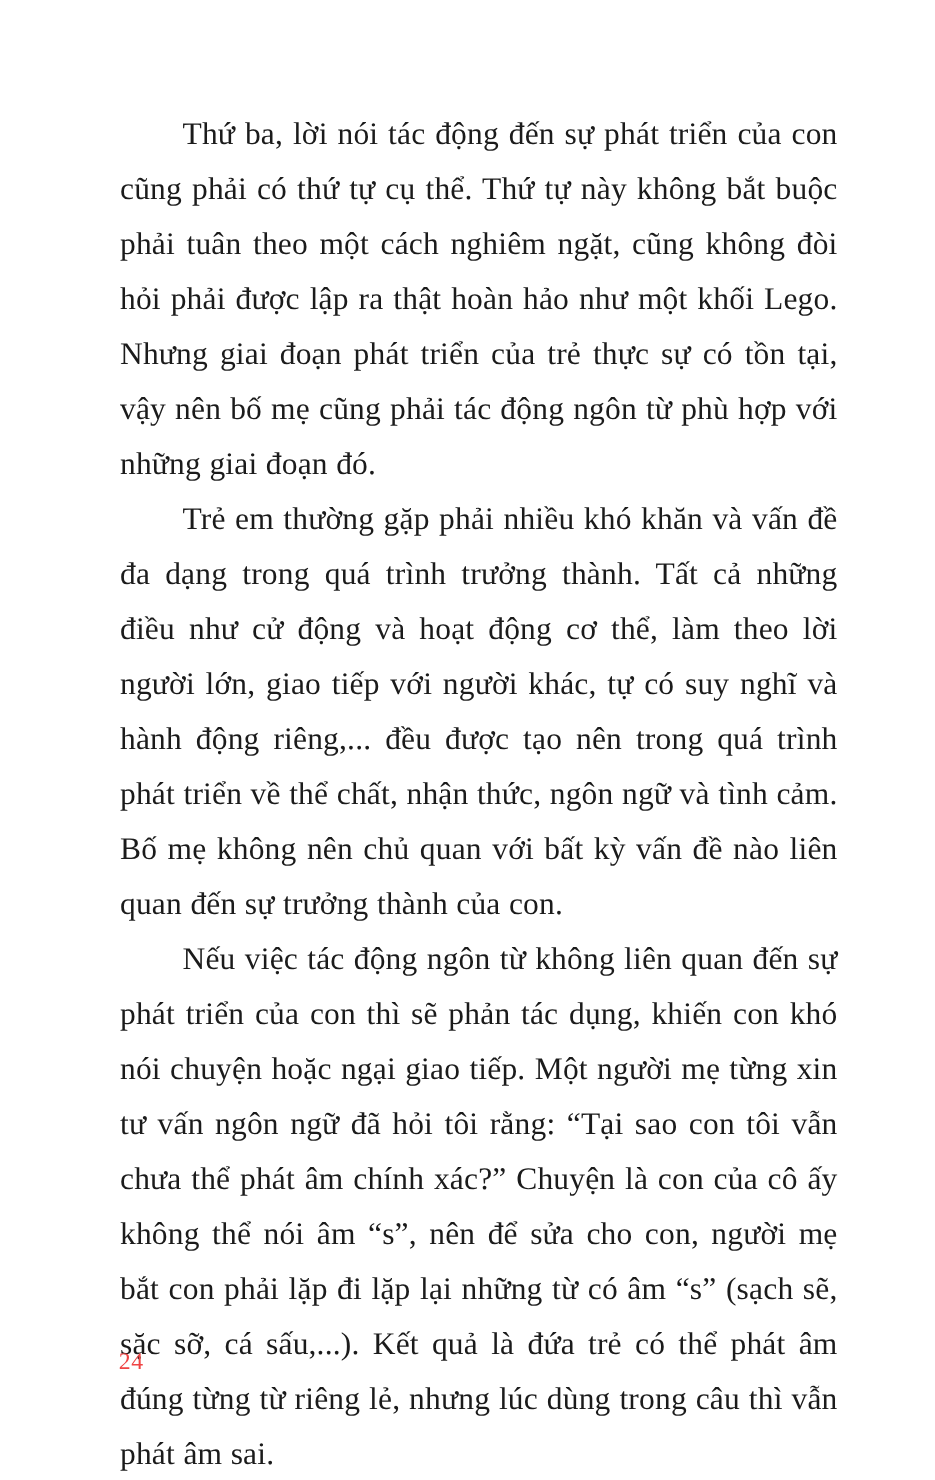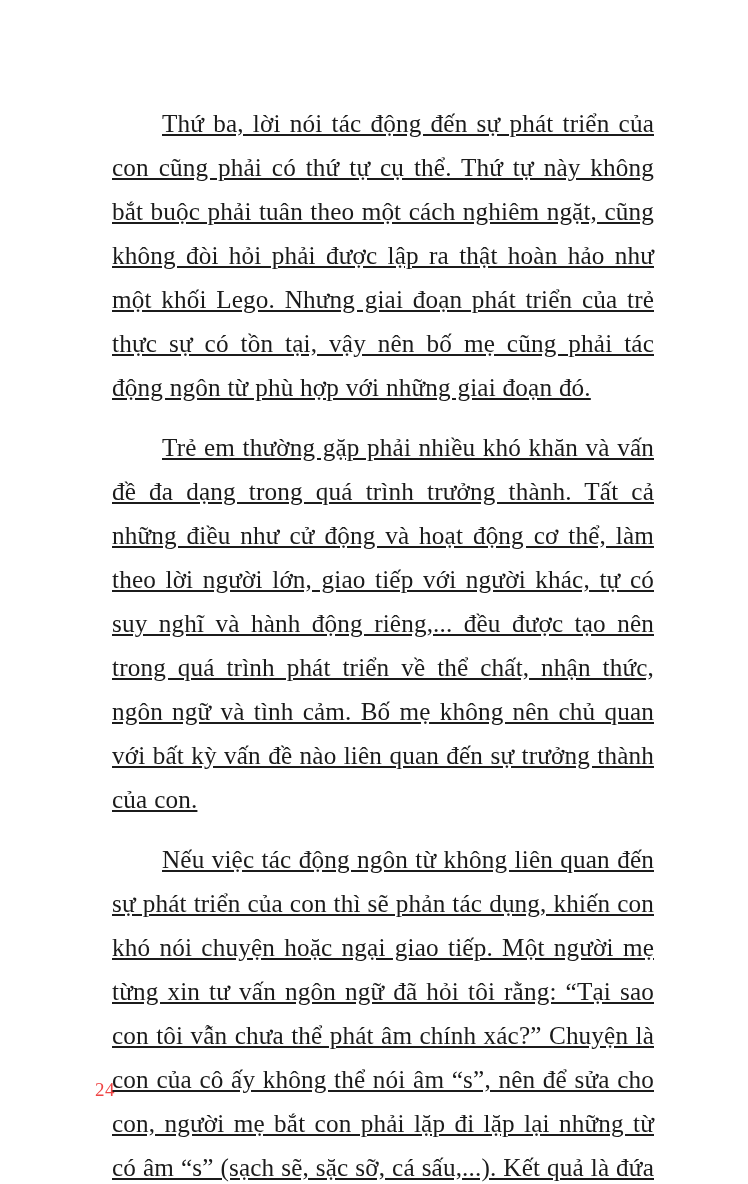--- a/index.html
+++ b/index.html
@@ -25,31 +25,30 @@
   }
 
   .text-block {
     position: absolute;
     left: 96px;
     top: 86px;
     width: 574px;
   }
 
   .para {
-    margin: 16px;
+    margin: 0;
     text-align: justify;
     text-justify: inter-word;
     text-indent: 50px;
     font-size: 25.2px;
     line-height: 44px;
     color: #1b1b1b;
     letter-spacing: 0.15px;
     word-spacing: 0.3px;
     hyphens: none;
-    text-decoration: underline;
   }
 
   
   .para:last-child {
     margin-bottom: 0;
   }
 
   .folio {
     position: absolute;
     left: 95px;

